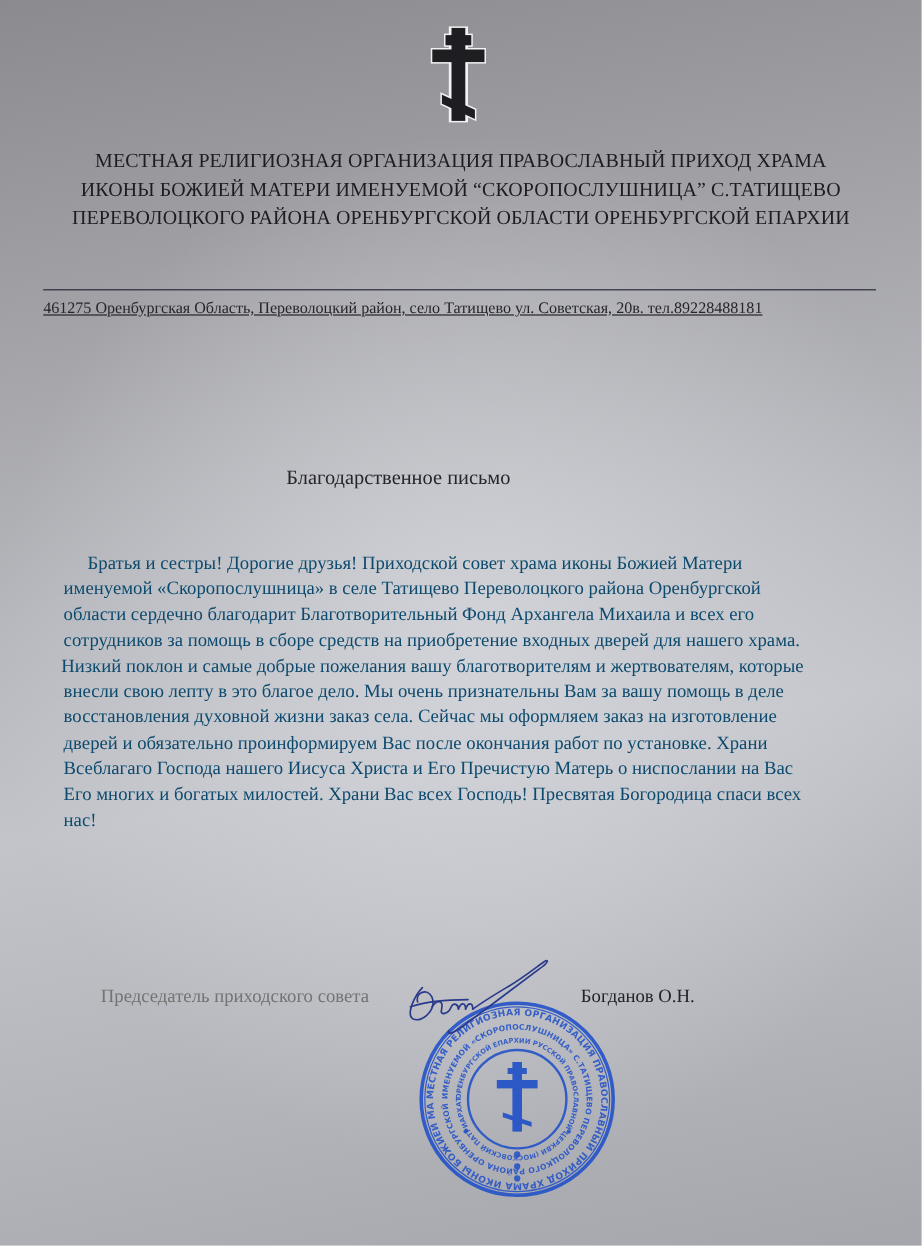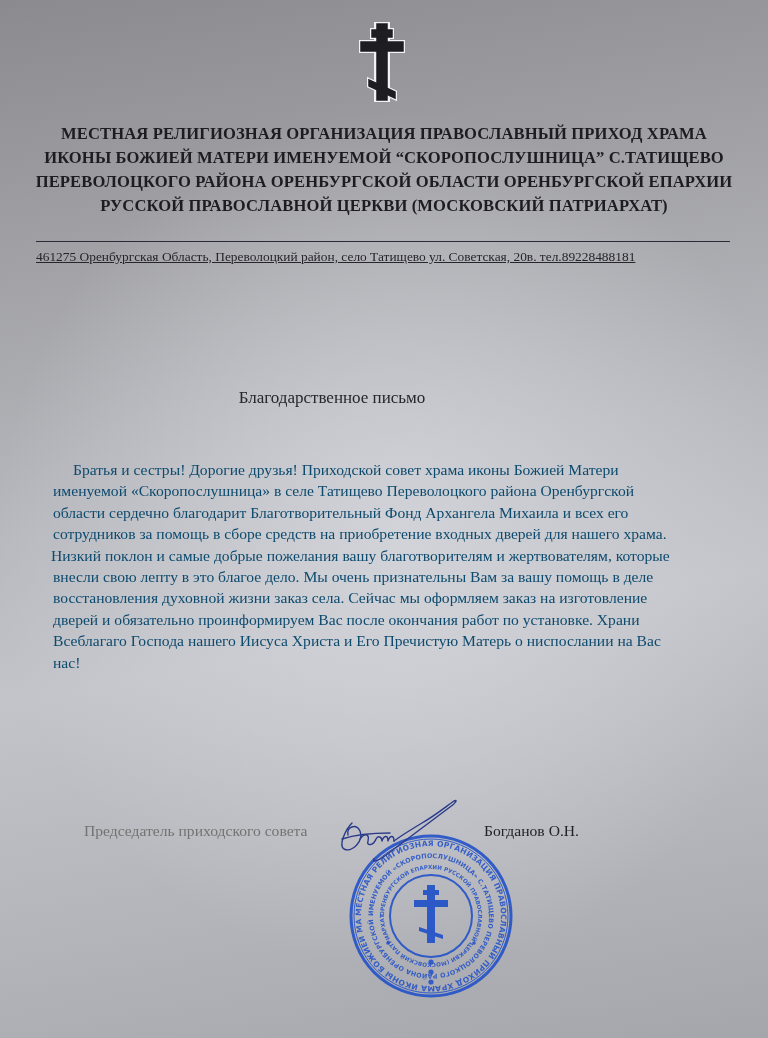--- a/index.html
+++ b/index.html
@@ -29,21 +29,21 @@
       width: 50px;
       height: 86px;
     }
     
     .org-header {
       position: absolute;
       left: 30px;
       top: 122px;
       width: 708px;
       text-align: center;
-      font-weight: bold;
+      font-weight: normal;
       font-size: 16.6px;
       line-height: 24px;
       letter-spacing: 0.1px;
       color: #1c1c22;
     }
     .org-header div { white-space: nowrap; }
     .divider {
       position: absolute;
       left: 36px;
       top: 241px;
@@ -133,39 +133,39 @@
         <rect x="4" y="24" width="42" height="9"></rect>
         <polygon points="12,62 38,74 38,80 12,68"></polygon>
       </g>
     </svg>
   </div>
 
   <div class="org-header">
     <div>МЕСТНАЯ РЕЛИГИОЗНАЯ ОРГАНИЗАЦИЯ ПРАВОСЛАВНЫЙ ПРИХОД ХРАМА</div>
     <div>ИКОНЫ БОЖИЕЙ МАТЕРИ ИМЕНУЕМОЙ “СКОРОПОСЛУШНИЦА” С.ТАТИЩЕВО</div>
     <div>ПЕРЕВОЛОЦКОГО РАЙОНА ОРЕНБУРГСКОЙ ОБЛАСТИ ОРЕНБУРГСКОЙ ЕПАРХИИ</div>
-    <div>РУССКОЙ ПРАВОСЛАВНОЙ ЦЕРКВИ (МОСКОВСКИЙ ПАТРИАРХАТ)</div>
   </div>
 
   <div class="divider"></div>
 
   <div class="address">461275 Оренбургская Область, Переволоцкий район, село Татищево ул. Советская, 20в. тел.89228488181</div>
 
   <div class="letter-title">Благодарственное письмо</div>
 
   <div class="letter-body">
     <div class="ln first">Братья и сестры! Дорогие друзья!   Приходской совет храма иконы Божией  Матери</div>
     <div class="ln">именуемой «Скоропослушница»  в селе Татищево Переволоцкого района Оренбургской</div>
     <div class="ln">области сердечно благодарит Благотворительный Фонд Архангела Михаила и всех его</div>
     <div class="ln">сотрудников за помощь в сборе средств на приобретение входных дверей для нашего храма.</div>
     <div class="ln indent-left">Низкий поклон и самые добрые пожелания вашу благотворителям и жертвователям, которые</div>
     <div class="ln">внесли свою лепту в это благое дело. Мы очень признательны Вам за вашу помощь в деле</div>
     <div class="ln">восстановления духовной жизни заказ села. Сейчас мы оформляем заказ на изготовление</div>
     <div class="ln">дверей и обязательно проинформируем Вас после окончания работ по установке. Храни</div>
     <div class="ln">Всеблагаго Господа нашего Иисуса Христа и Его Пречистую Матерь о ниспослании на Вас</div>
+    <div class="ln">Его многих и богатых милостей. Храни Вас всех Господь! Пресвятая Богородица спаси всех</div>
     <div class="ln">нас!</div>
   </div>
 
   <div class="signature-title">Председатель приходского совета</div>
   <div class="signer-name">Богданов О.Н.</div>
 
   <div class="stamp">
     <svg width="166" height="166" viewBox="0 0 166 166">
       <defs>
         <path id="ringOuter" d="M83,83 m-70,0 a70,70 0 1,1 140,0 a70,70 0 1,1 -140,0"></path>

